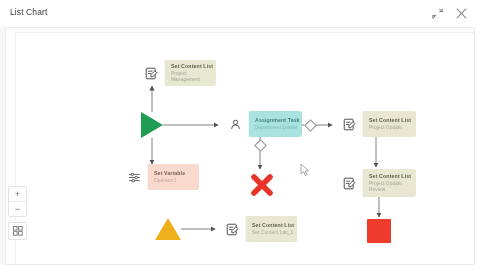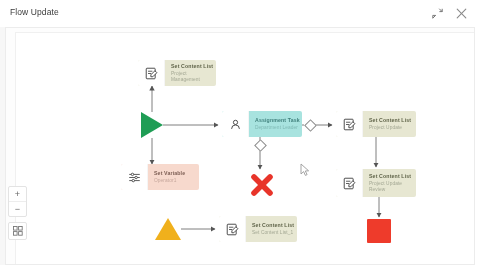--- a/index.html
+++ b/index.html
@@ -137,21 +137,21 @@
 
   
   .cursor{position:absolute;width:11px;height:14px;pointer-events:none;}
 </style>
 </head>
 <body>
 
 <div id="app">
 
   <div class="titlebar">
-    <div class="title-text">Flow Update</div>
+    <div class="title-text">List Chart</div>
 
     <div class="tb-btn tb-expand">
       <svg width="15" height="15" viewBox="0 0 15 15">
         <g stroke="#777" stroke-width="1" fill="none" stroke-linecap="round">
           <path d="M9.5 3 L12 5.5"></path>
             <path d="M12.2 3.2 L12.2 5.6 L9.8 5.6"></path>
           <path d="M5.5 9.5 L3 12"></path>
             <path d="M2.8 11.8 L2.8 9.4 L5.2 9.4"></path>
         </g>
       </svg>

